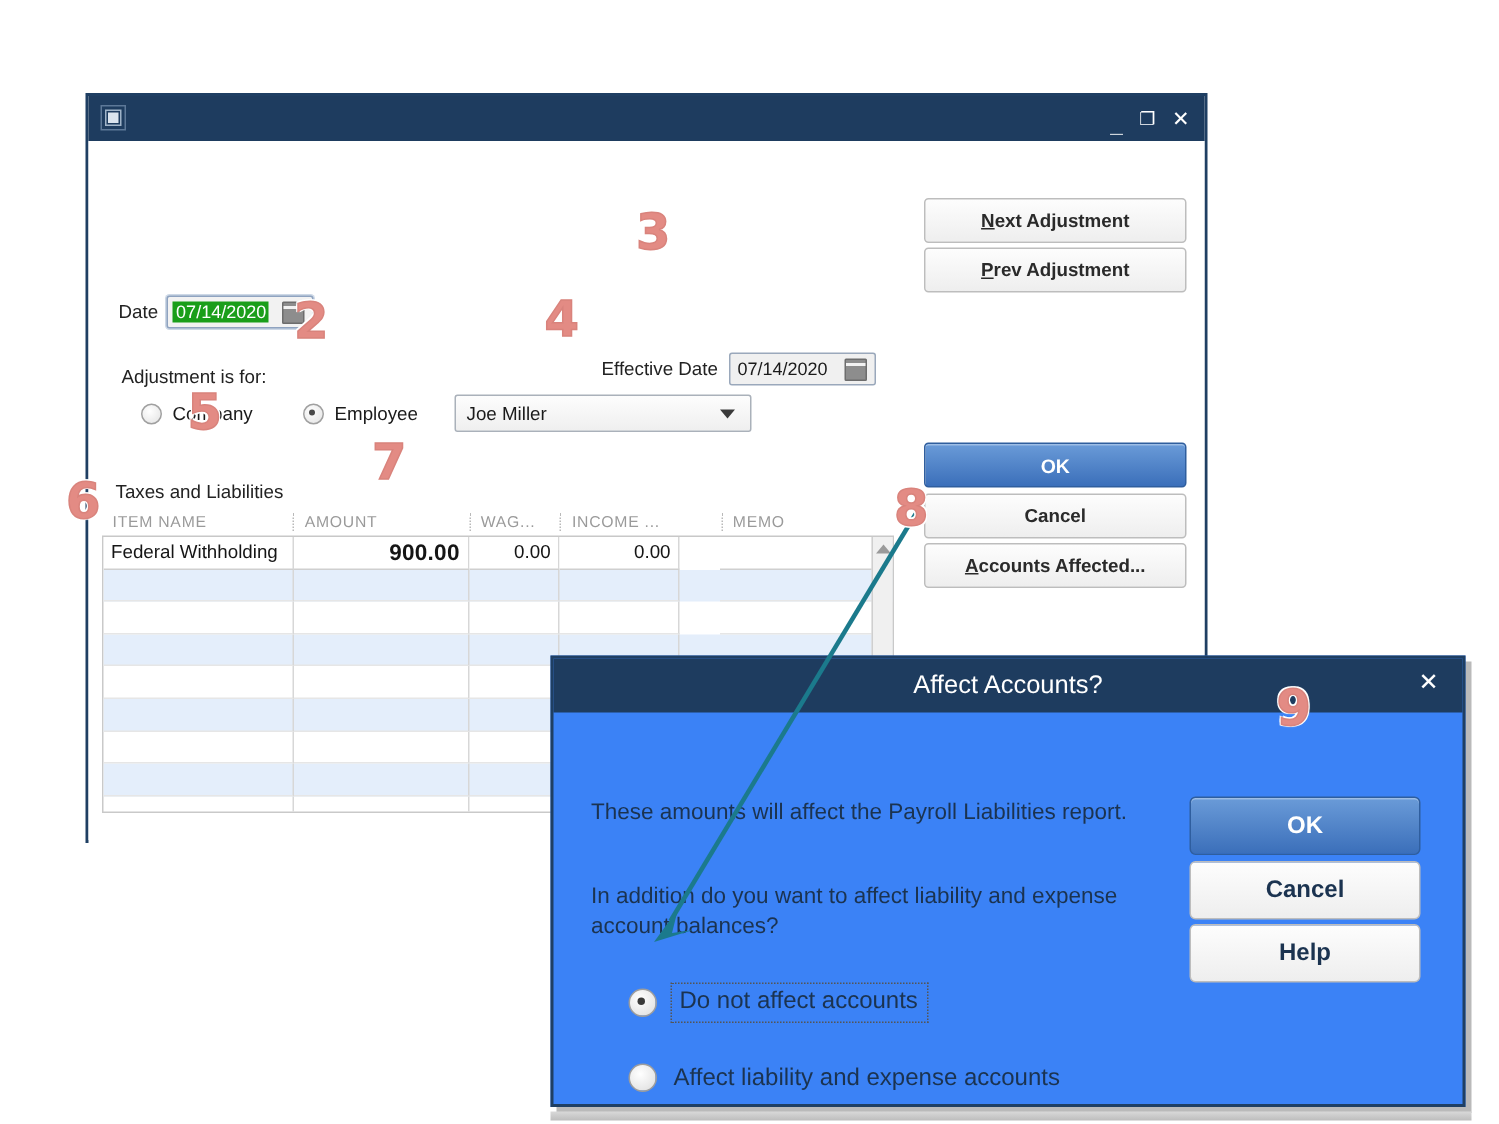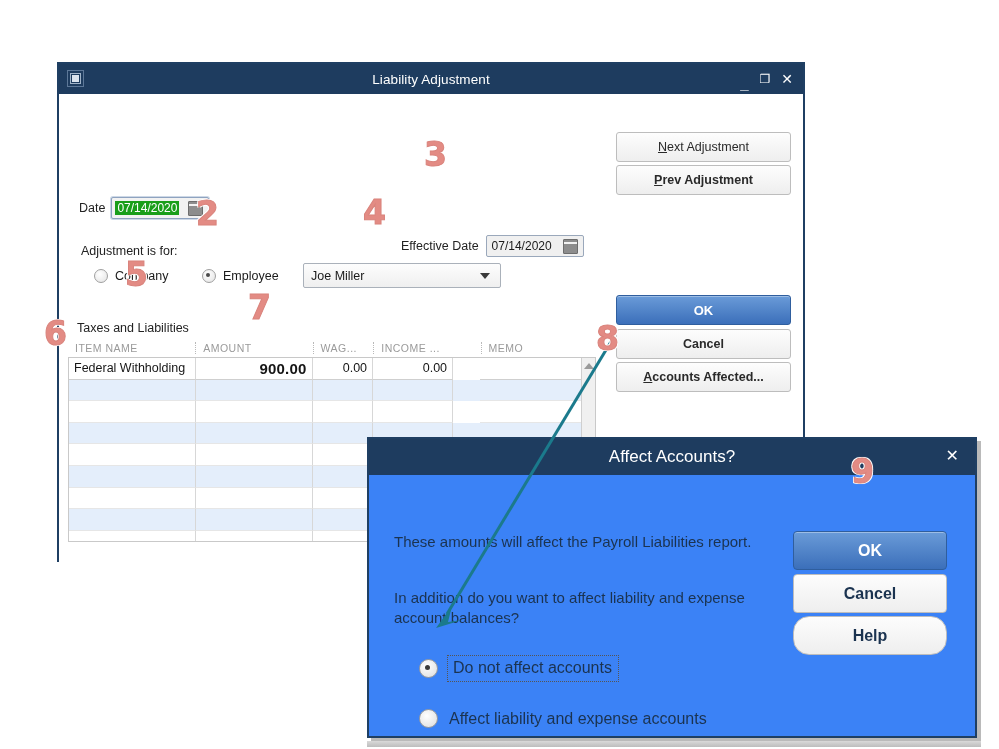--- a/index.html
+++ b/index.html
@@ -49,21 +49,21 @@
     font-size:12.5px;color:#2a2a2a;text-align:center;
     display:flex;align-items:center;justify-content:center;
     cursor:default;
   }
   .qb-btn.primary{
     background:linear-gradient(#6a9bd8,#3b6fba);
     border:1px solid #2f5e9e;color:#ffffff;font-weight:bold;
     box-shadow:inset 0 1px 0 rgba(255,255,255,.35);
   }
   .qb-btn u{text-decoration:underline;}
-  #btn-next-adjustment{position:absolute;left:557px;top:38px;width:173px;height:28px;font-weight:normal;align-items:center;}
+  #btn-next-adjustment{position:absolute;left:557px;top:38px;width:173px;height:28px;font-weight:bold;align-items:center;}
   #btn-prev-adjustment{position:absolute;left:557px;top:71px;width:173px;height:28px;font-weight:bold;}
   #btn-ok-main{position:absolute;left:557px;top:201px;width:173px;height:28px;font-size:13px;}
   #btn-cancel-main{position:absolute;left:557px;top:235px;width:173px;height:28px;font-weight:bold;}
   #btn-accounts-affected{position:absolute;left:557px;top:268px;width:173px;height:28px;font-weight:bold;text-align:right;}
 
   
   .fld-label{font-size:12.5px;color:#222;}
   #date-row{position:absolute;left:20px;top:103px;display:flex;align-items:center;gap:6px;}
   .date-box{
     display:flex;align-items:center;background:#f0f0f0;
@@ -179,21 +179,21 @@
     background:radial-gradient(circle at 40% 35%,#ffffff,#dcdcdc);
     border:1px solid #9d9d9d;position:relative;
   }
   .radio-lg.on:after{
     content:"";position:absolute;left:5px;top:5px;width:5px;height:5px;
     border-radius:50%;background:#3a3a3a;
   }
   .affect-opt-label{font-size:16px;color:#1b3350;}
   #btn-ok-dialog{position:absolute;left:424px;top:56px;width:152px;height:37px;font-size:16px;border-radius:4px;}
   #btn-cancel-dialog{position:absolute;left:424px;top:99px;width:152px;height:37px;font-size:16px;font-weight:bold;color:#1b3350;border-radius:4px;}
-  #btn-help-dialog{position:absolute;left:424px;top:141px;width:152px;height:37px;font-size:16px;font-weight:bold;color:#1b3350;border-radius:16px;}
+  #btn-help-dialog{position:absolute;left:424px;top:141px;width:152px;height:37px;font-size:16px;font-weight:bold;color:#1b3350;border-radius:4px;}
   #dialog-footer-strip{
     position:absolute;left:367px;top:741px;width:614px;height:6px;
     background:linear-gradient(#d9d9d9,#bdbdbd);
   }
 
   
   .callout{
     position:absolute;font-size:33px;font-weight:bold;color:#e38b84;
     font-family:"DejaVu Sans",sans-serif;line-height:1;
     text-shadow:
@@ -206,21 +206,20 @@
 </style>
 </head>
 <body>
 
 <div id="liability-window">
 
   <div id="liability-titlebar">
     <div class="sysmenu">
         <i></i>
       </div>
-    <div id="liability-title">Liability Adjustment</div>
     <div id="liability-winbtns">
       <span class="mn">_</span>
       <span class="mx">❐</span>
       <span class="cl">✕</span>
     </div>
   </div>
 
   <div id="liability-body">
 
     <div class="qb-btn" id="btn-next-adjustment">

